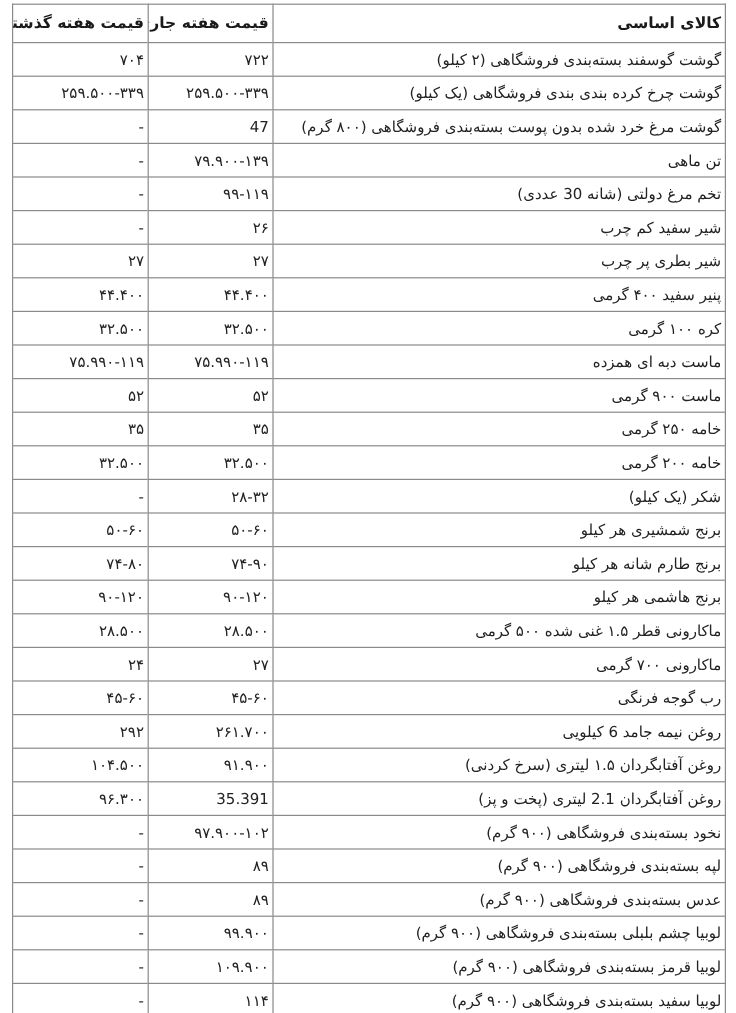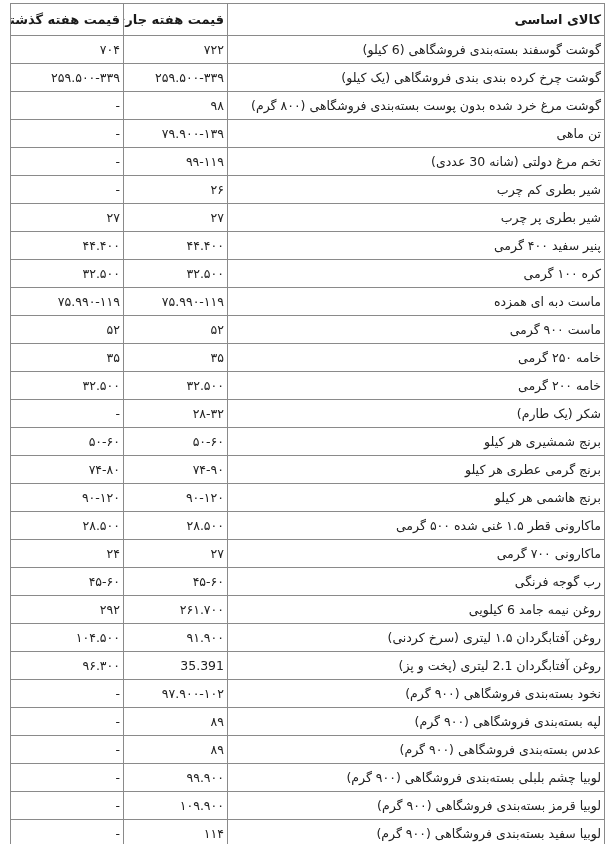--- a/index.html
+++ b/index.html
@@ -61,46 +61,46 @@
     </colgroup>
     <thead>
       <tr>
         <th>کالای اساسی</th>
         <th>قیمت هفته جاری</th>
         <th>قیمت هفته گذشته</th>
       </tr>
     </thead>
     <tbody id="rows">
         <tr>
-          <td>گوشت گوسفند بسته‌بندی فروشگاهی (6 کیلو)</td>
+          <td>گوشت گوسفند بسته‌بندی فروشگاهی (۲ کیلو)</td>
           <td>۷۲۲</td>
           <td>۷۰۴</td>
         </tr>
         <tr>
           <td>گوشت چرخ کرده بندی بندی فروشگاهی (یک کیلو)</td>
           <td>۲۵۹.۵۰۰-۳۳۹</td>
           <td>۲۵۹.۵۰۰-۳۳۹</td>
         </tr>
         <tr>
           <td>گوشت مرغ خرد شده بدون پوست بسته‌بندی فروشگاهی (۸۰۰ گرم)</td>
-          <td>۹۸</td>
+          <td>47</td>
           <td>-</td>
         </tr>
         <tr>
           <td>تن ماهی</td>
           <td>۷۹.۹۰۰-۱۳۹</td>
           <td>-</td>
         </tr>
         <tr>
           <td>تخم مرغ دولتی (شانه 30 عددی)</td>
           <td>۹۹-۱۱۹</td>
           <td>-</td>
         </tr>
         <tr>
-          <td>شیر بطری کم چرب</td>
+          <td>شیر سفید کم چرب</td>
           <td>۲۶</td>
           <td>-</td>
         </tr>
         <tr>
           <td>شیر بطری پر چرب</td>
           <td>۲۷</td>
           <td>۲۷</td>
         </tr>
         <tr>
           <td>پنیر سفید ۴۰۰ گرمی</td>
@@ -126,31 +126,31 @@
           <td>خامه ۲۵۰ گرمی</td>
           <td>۳۵</td>
           <td>۳۵</td>
         </tr>
         <tr>
           <td>خامه ۲۰۰ گرمی</td>
           <td>۳۲.۵۰۰</td>
           <td>۳۲.۵۰۰</td>
         </tr>
         <tr>
-          <td>شکر (یک طارم)</td>
+          <td>شکر (یک کیلو)</td>
           <td>۲۸-۳۲</td>
           <td>-</td>
         </tr>
         <tr>
           <td>برنج شمشیری هر کیلو</td>
           <td>۵۰-۶۰</td>
           <td>۵۰-۶۰</td>
         </tr>
         <tr>
-          <td>برنج گرمی عطری هر کیلو</td>
+          <td>برنج طارم شانه هر کیلو</td>
           <td>۷۴-۹۰</td>
           <td>۷۴-۸۰</td>
         </tr>
         <tr>
           <td>برنج هاشمی هر کیلو</td>
           <td>۹۰-۱۲۰</td>
           <td>۹۰-۱۲۰</td>
         </tr>
         <tr>
           <td>ماکارونی قطر ۱.۵ غنی شده ۵۰۰ گرمی</td>

